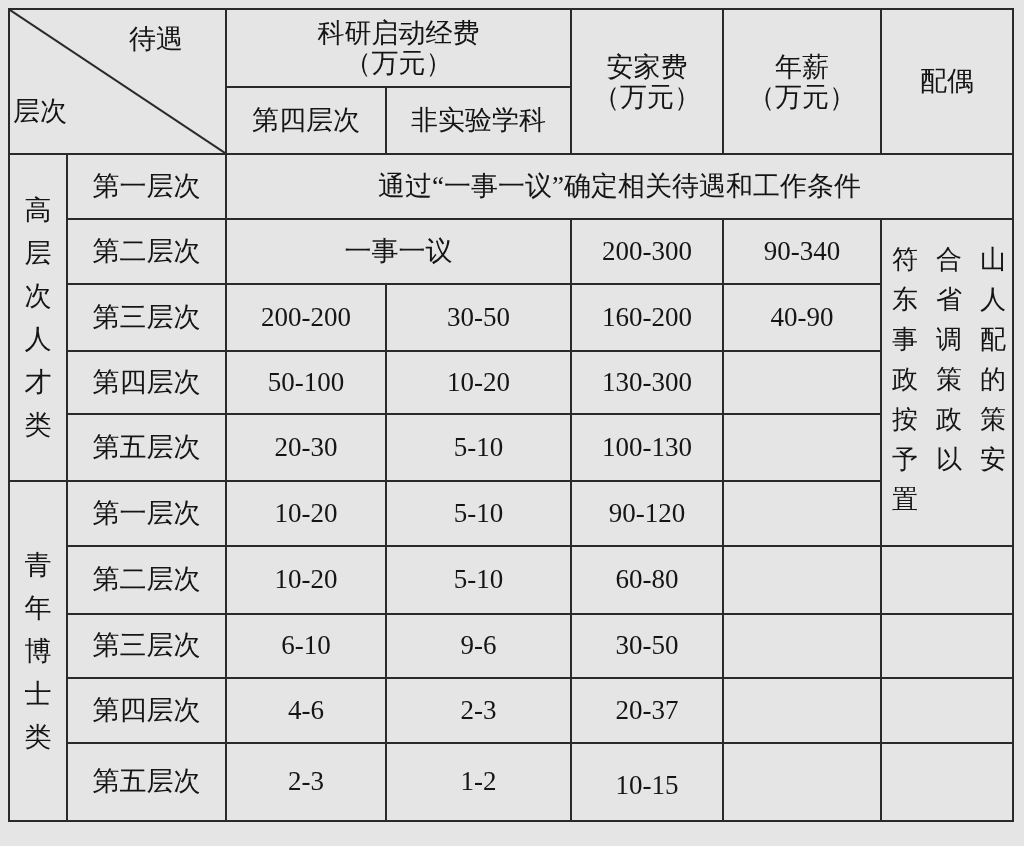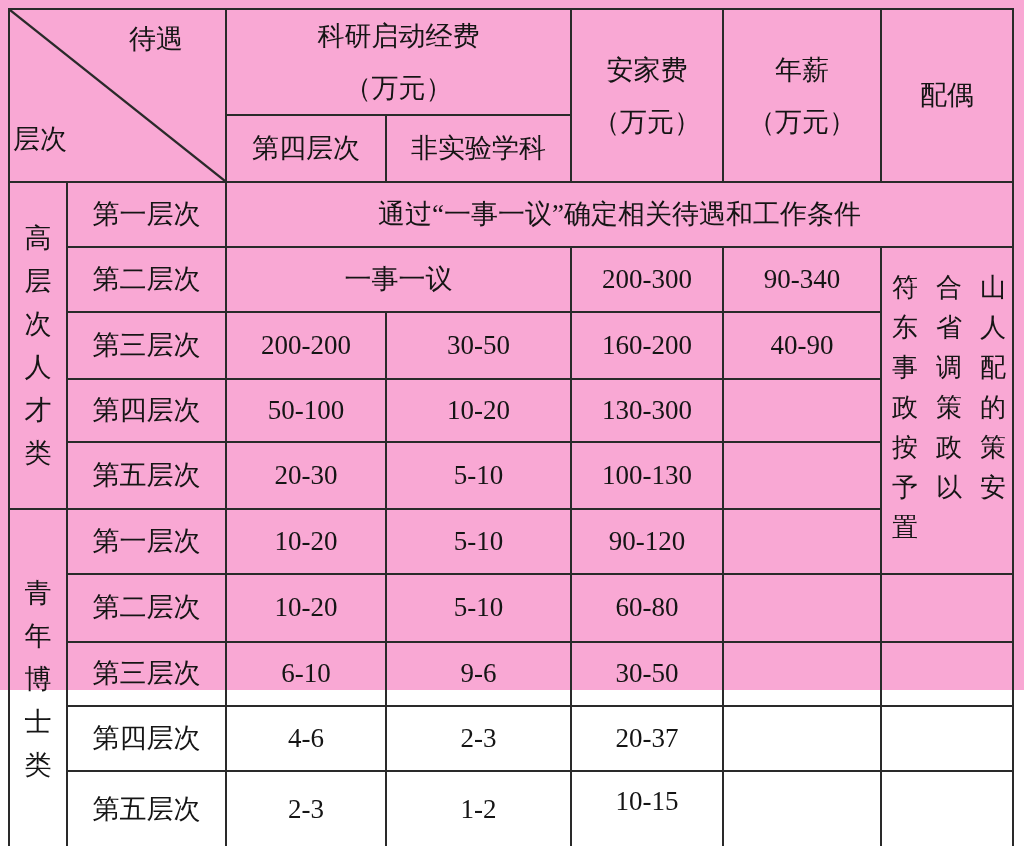--- a/index.html
+++ b/index.html
@@ -1,50 +1,50 @@
 <!DOCTYPE html>
 <html><head>
 <meta charset="utf-8">
 <style>
   html,body{margin:0;padding:0;background:#ffffff;}
   body{width:1024px;height:846px;font-family:"Liberation Serif","DejaVu Serif",serif;color:#151515;}
-  .sheet{position:relative;width:1024px;height:690px;background:#f9a8d4;}
+  .sheet{position:relative;width:1024px;height:846px;background:#e5e5e5;}
   table.benefits{
     position:absolute;left:8px;top:8px;
     width:1004px;border-collapse:collapse;table-layout:fixed;
   }
   td{
     border:2px solid #2a2a2a;
     padding:0;
     text-align:center;vertical-align:middle;
     font-size:27px;line-height:1.3;
     overflow:hidden;
   }
   
   tr.h78{height:78px;} tr.h67{height:67px;} tr.h65{height:65px;}
   tr.h63{height:63px;} tr.h68{height:68px;} tr.h64{height:64px;}
   
   td.corner{position:relative;}
   .diag-svg{position:absolute;left:0;top:0;width:100%;height:100%;display:block;}
   .corner-top{position:absolute;top:12px;right:42px;}
   .corner-bottom{position:absolute;bottom:24px;left:3px;}
   
-  .ml{white-space:pre-line;line-height:52px;}
+  .ml{white-space:pre-line;line-height:30px;}
   
   .vchars span{display:block;line-height:43px;font-size:27px;text-align:center;}
   
   td.spouse-cell{vertical-align:top;}
   .spouse-note{margin:20px 6px 0 10px;display:flex;flex-wrap:wrap;font-size:26px;}
   .spouse-note span{width:33.33%;line-height:40px;display:block;}
   .spouse-note span:nth-child(3n+1){text-align:left;}
   .spouse-note span:nth-child(3n+2){text-align:center;}
   .spouse-note span:nth-child(3n){text-align:right;}
   
   td.vtop{vertical-align:top;}
-  td.vtop .pad{padding-top:12px;}
+  td.vtop .pad{padding-top:24px;}
 </style>
 </head>
 <body>
 
 <div class="sheet">
   <table class="benefits">
     <colgroup>
       <col style="width:58px">
         <col style="width:159px">
         <col style="width:160px">

